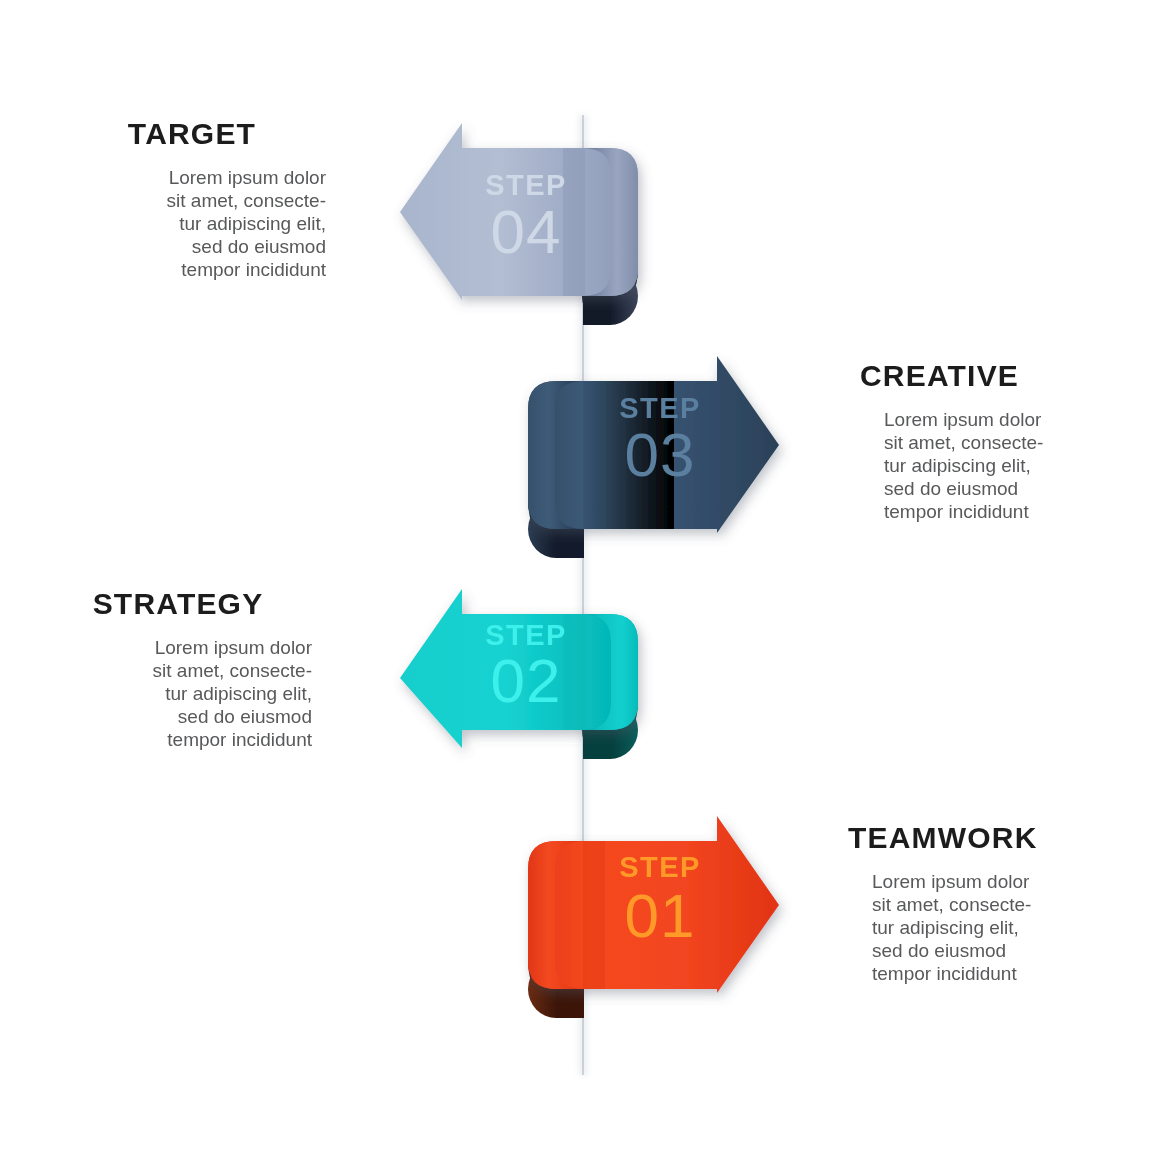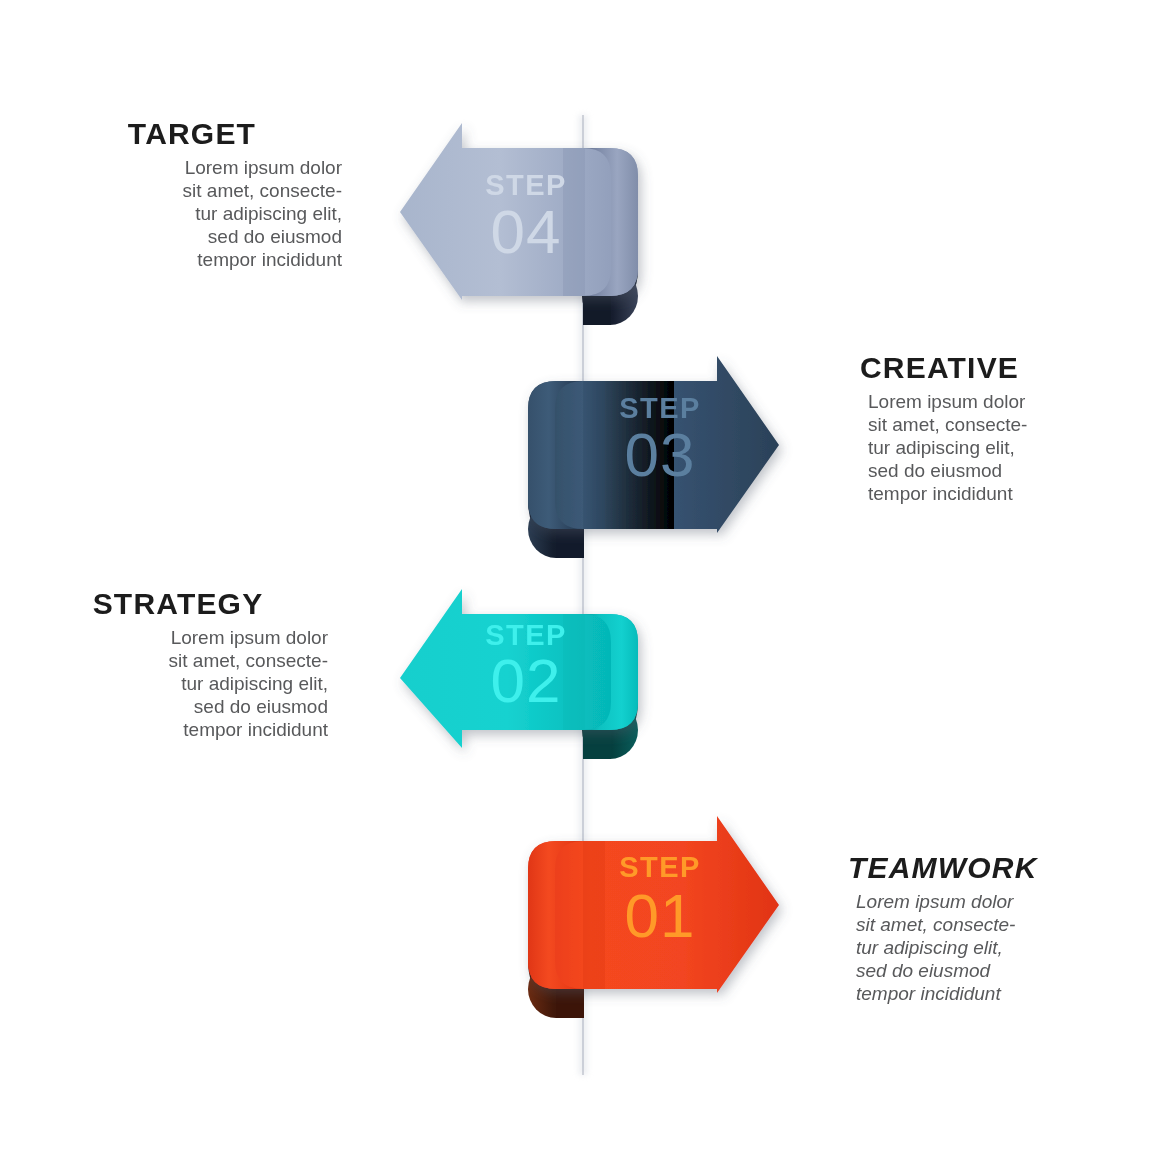--- a/index.html
+++ b/index.html
@@ -11,29 +11,29 @@
   }
   #stage{position:relative;width:1170px;height:1170px;}
 
   
   .txt{position:absolute;width:300px;}
   .txt .title{
     font-size:30px;font-weight:bold;color:#1c1c1c;
     letter-spacing:1.2px;line-height:1.05;margin:0 0 6px 0;
   }
   .txt .body{
-    font-size:19px;line-height:1.22;color:#58595b;margin:0;
+    font-size:19px;line-height:1.22;color:#58595b;margin:16px;
   }
   .txt.left{text-align:right;}
   .txt.right{text-align:left;}
 
   #t-target{left:42px;top:118px;}
-  #t-creative{left:860px;top:352px;}
+  #t-creative{left:860px;top:360px;}
   #t-strategy{left:28px;top:588px;}
-  #t-teamwork{left:848px;top:852px;font-style:italic;}
+  #t-teamwork{left:848px;top:822px;}
 
   #t-creative .title,#t-teamwork .title{text-align:left;}
   #t-creative .body,#t-teamwork .body{text-align:left;padding-left:8px;}
   #t-target .title,#t-strategy .title{text-align:center;padding-right:0;}
   #t-target .body,#t-strategy .body{text-align:right;}
 
   
   #ribbons{position:absolute;left:0;top:0;width:1170px;height:1170px;}
   .steplabel{
     font-family:"Liberation Sans", sans-serif;

